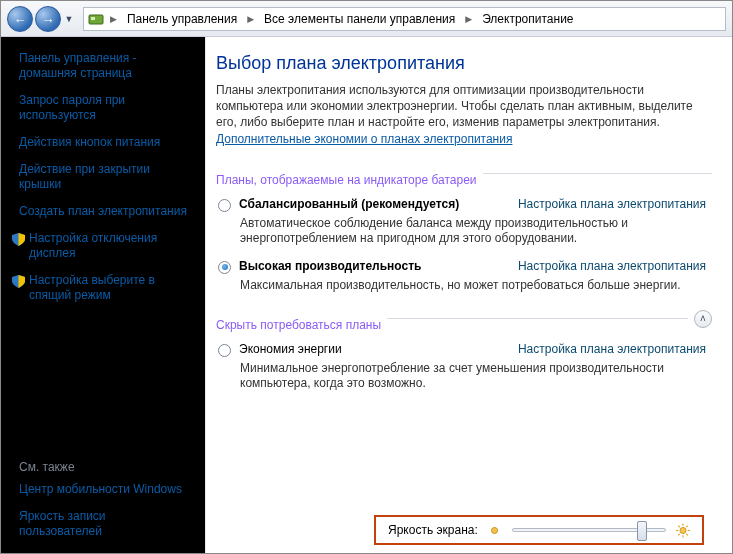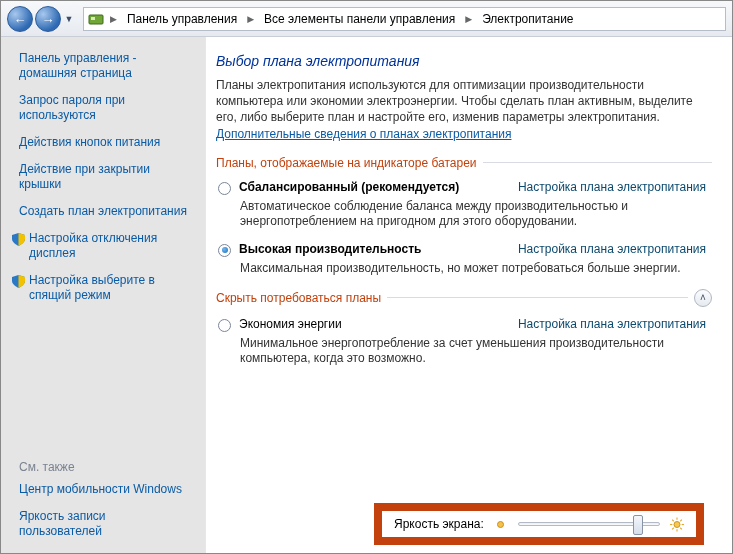--- a/index.html
+++ b/index.html
@@ -6,43 +6,43 @@
   body { font-family: "Segoe UI", Tahoma, sans-serif; font-size: 12px; color: #000; background: #fff; width: 733px; height: 554px; overflow: hidden; border: 1px solid #888; }
   .toolbar { height: 36px; background: linear-gradient(#f7f8fa, #e6eaf0); border-bottom: 1px solid #c8cdd6; display: flex; align-items: center; padding: 0 6px; gap: 2px; }
   .nav-btn { width: 26px; height: 26px; border-radius: 50%; background: radial-gradient(circle at 30% 30%, #a8c8ee, #2e6ab3 70%); border: 1px solid #2a5a9a; display: flex; align-items: center; justify-content: center; cursor: pointer; }
   .nav-btn .arrow { font-size: 13px; color: #fff; line-height: 1; }
   .drop-arrow { width: 12px; height: 18px; display: flex; align-items: center; justify-content: center; color: #3c4c66; cursor: pointer; font-size: 9px; }
   .breadcrumb-bar { flex: 1; height: 24px; background: #fff; border: 1px solid #b5bdc9; margin-left: 6px; display: flex; align-items: center; padding: 0 4px; gap: 4px; color: #000; }
   .breadcrumb-bar .cp-icon { width: 16px; height: 16px; display: inline-flex; align-items: center; justify-content: center; }
   .crumb { padding: 0 4px; cursor: pointer; }
   .crumb-sep { color: #666; font-size: 9px; padding: 0 2px; }
   .content-wrap { display: flex; height: calc(100% - 36px); }
-  .sidebar { width: 204px; background: #e5e5e5; padding: 14px 14px 10px 18px; display: flex; flex-direction: column; }
+  .sidebar { width: 204px; background: #000000; padding: 14px 14px 10px 18px; display: flex; flex-direction: column; }
   .sidebar .upper { flex: 1; }
   .side-link { color: #0a5ba6; display: block; margin-bottom: 12px; line-height: 1.25; cursor: pointer; }
   .side-link.with-icon { position: relative; padding-left: 0; margin-left: 10px; }
   .side-icon { position: absolute; left: -18px; top: 1px; width: 14px; height: 14px; display: inline-flex; align-items: center; justify-content: center; }
   .sidebar .lower { padding-top: 6px; }
   .see-also { color: #7a8391; margin-bottom: 8px; }
   .main { flex: 1; background: #fff; padding: 16px 20px 0 10px; position: relative; border-left: 1px solid #e4e8ee; display: flex; flex-direction: column; }
   .main-inner { flex: 1; overflow: hidden; }
-  .heading { color: #003399; font-size: 14px; font-weight: 400; margin-bottom: 8px; font-style: italic; }
+  .heading { color: #003399; font-size: 18px; font-weight: 400; margin-bottom: 8px; }
   .intro { color: #333; line-height: 1.35; margin-bottom: 14px; }
   .intro a { color: #0a5ba6; text-decoration: underline; cursor: pointer; }
   .group-label-row { display: flex; align-items: center; margin: 8px 0 10px 0; gap: 6px; position: relative; }
-  .group-label { color: #c2410c; white-space: nowrap; }
+  .group-label { color: #8b5cf6; white-space: nowrap; margin-top: 12px; }
   .group-sep { flex: 1; height: 1px; background: #d8dce2; }
   .collapse-btn { width: 18px; height: 18px; border: 1px solid #b0b7c2; border-radius: 50%; background: linear-gradient(#fbfcfe,#e6eaef); display: flex; align-items: center; justify-content: center; cursor: pointer; font-size: 10px; color: #3a4a60; }
   .plan-row { display: flex; align-items: flex-start; margin: 0 0 4px 0; }
   .plan-radio { width: 13px; height: 13px; border: 1px solid #7a8699; border-radius: 50%; margin: 2px 8px 0 2px; display: inline-flex; align-items: center; justify-content: center; cursor: pointer; flex-shrink: 0; }
   .plan-radio.checked::after { content: ""; width: 6px; height: 6px; border-radius: 50%; background: radial-gradient(circle at 35% 35%, #6fb8f4, #1f6fb8); }
   .plan-title { font-weight: 600; color: #000; }
   .plan-config { margin-left: auto; color: #0c4a6e; cursor: pointer; padding-right: 6px; }
   .plan-desc { color: #333; margin: 2px 0 12px 24px; line-height: 1.3; }
-  .brightness-bar { margin: 0 8px 8px 0; border: 8px solid #c2410c; padding: 6px 12px; display: flex; align-items: center; gap: 10px; align-self: flex-end; width: 330px; }
+  .brightness-bar { margin: 0 8px 8px 0; border: 2px solid #c2410c; padding: 6px 12px; display: flex; align-items: center; gap: 10px; align-self: flex-end; width: 330px; }
   .brightness-label { color: #000; }
   .sun { width: 14px; height: 14px; display: inline-flex; align-items: center; justify-content: center; }
   .slider-track { flex: 1; height: 4px; border: 1px solid #b3bac5; background: linear-gradient(#e9edf2,#fafbfc); border-radius: 2px; position: relative; cursor: pointer; }
   .slider-thumb { position: absolute; top: -8px; width: 10px; height: 20px; background: linear-gradient(#f4f7fb,#d6deea); border: 1px solid #8893a5; border-radius: 2px; left: 85%; transform: translateX(-50%); }
 </style>
 </head>
 <body>
 
 <div class="toolbar">
   <div class="nav-btn">
@@ -99,21 +99,21 @@
       <div class="see-also">См. также</div>
       <a class="side-link">Центр мобильности Windows</a>
       <a class="side-link" style="margin-bottom:4px">Яркость записи пользователей</a>
     </div>
   </div>
 
   <div class="main">
     <div class="main-inner">
       <div class="heading">Выбор плана электропитания</div>
       <p class="intro">
-        <span>Планы электропитания используются для оптимизации производительности компьютера или экономии электроэнергии. Чтобы сделать план активным, выделите его, либо выберите план и настройте его, изменив параметры электропитания. </span><a>Дополнительные сведения о планах электропитания</a>
+        <span>Планы электропитания используются для оптимизации производительности компьютера или экономии электроэнергии. Чтобы сделать план активным, выделите его, либо выберите план и настройте его, изменив параметры электропитания. </span><a>Дополнительные экономии о планах электропитания</a>
       </p>
 
       <div class="group-label-row">
         <span class="group-label">Планы, отображаемые на индикаторе батареи</span>
         <span class="group-sep"></span>
       </div>
 
       <div class="plan-row">
         <span class="plan-radio"></span>
         <span class="plan-title">Сбалансированный (рекомендуется)</span>

